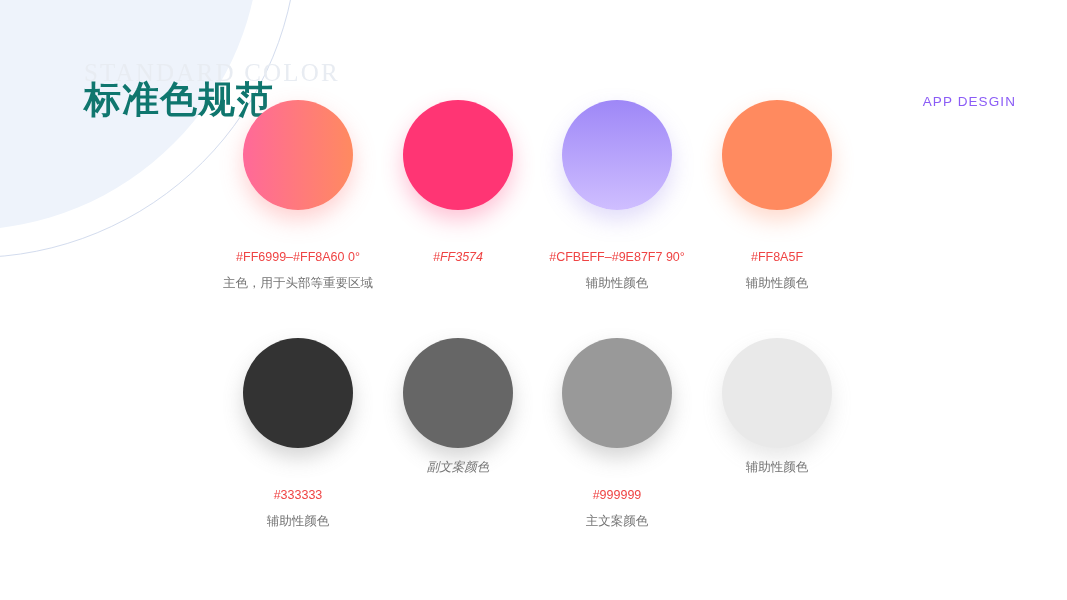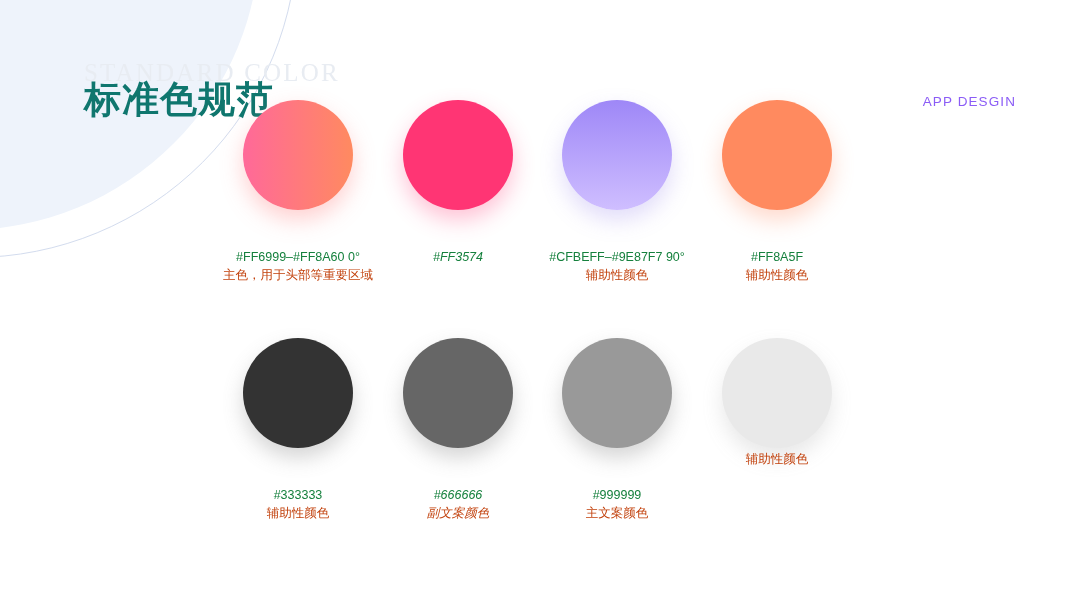--- a/index.html
+++ b/index.html
@@ -113,30 +113,30 @@
   .circle.sh-warm  { box-shadow: 0 10px 22px rgba(255,120,120,0.34); }
   .circle.sh-pink  { box-shadow: 0 10px 22px rgba(255,53,116,0.30); }
   .circle.sh-purple{ box-shadow: 0 10px 22px rgba(140,120,230,0.26); }
   .circle.sh-orange{ box-shadow: 0 10px 22px rgba(255,138,95,0.32); }
   .circle.sh-gray  { box-shadow: 0 10px 20px rgba(120,120,120,0.30); }
   .circle.sh-gray-l{ box-shadow: 0 10px 20px rgba(150,150,150,0.22); }
 
   .code {
     margin-top: 41px;
     font-size: 12.5px;
-    color: #15803d;
+    color: #ef4444;
     white-space: nowrap;
     line-height: 1;
     text-align: center;
   }
   .swatch.row2 .code { margin-top: 41px; }
   .desc {
-    margin-top: 1px;
+    margin-top: 9px;
     font-size: 12.5px;
-    color: #c2410c;
+    color: #737373;
     white-space: nowrap;
     line-height: 1.6;
   }
 </style>
 </head>
 <body>
 
 <div id="slide">
 
   <div class="deco-blue-fill"></div>
@@ -175,21 +175,20 @@
     </div>
 
     <div class="swatch row2 c0">
       <div class="circle sh-gray" style="background: rgb(51, 51, 51);"></div>
       <div class="code">#333333</div>
       <div class="desc">辅助性颜色</div>
     </div>
 
     <div class="swatch row2 c1">
       <div class="circle sh-gray" style="background: rgb(102, 102, 102);"></div>
-      <div class="code">#666666</div>
       <div class="desc">副文案颜色</div>
     </div>
 
     <div class="swatch row2 c2">
       <div class="circle sh-gray" style="background: rgb(153, 153, 153);"></div>
       <div class="code">#999999</div>
       <div class="desc">主文案颜色</div>
     </div>
 
     <div class="swatch row2 c3">

